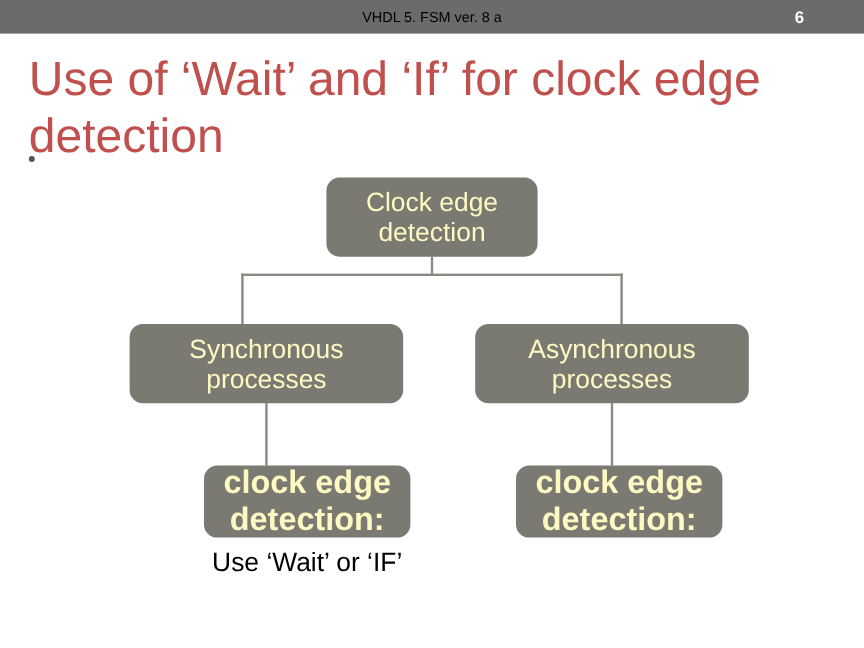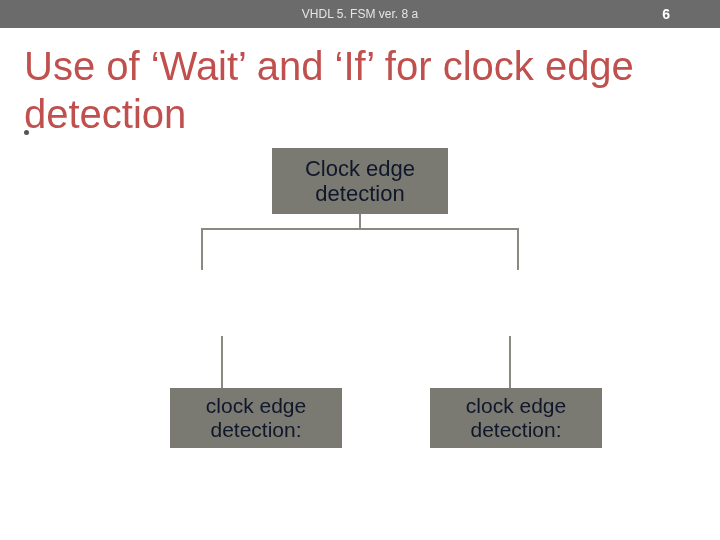--- a/index.html
+++ b/index.html
@@ -14,21 +14,21 @@
   .header-bar {
     width: 100%;
     height: 28px;
     background: #6b6b6b;
     display: flex;
     align-items: center;
     justify-content: center;
     position: relative;
   }
   .header-title {
-    color: #e5e5e5;
+    color: #000000;
     font-size: 12px;
     font-weight: 300;
   }
   .page-number {
     position: absolute;
     right: 50px;
     color: #ffffff;
     font-size: 14px;
     font-weight: bold;
   }
@@ -49,45 +49,47 @@
     border-radius: 50%;
   }
   .diagram {
     position: relative;
     width: 100%;
     height: 400px;
   }
   .box {
     position: absolute;
     background: #7a7a72;
-    color: #0f172a;
+    color: #fef9c3;
     display: flex;
     align-items: center;
     justify-content: center;
     text-align: center;
     font-size: 22px;
     line-height: 1.15;
     padding: 6px 8px;
+    border-radius: 11px;
   }
   .box.root {
     width: 176px;
     height: 66px;
     left: 272px;
     top: 0px;
   }
   .box.level2 {
     width: 228px;
     height: 66px;
   }
   .box.level2.left { left: 108px; top: 122px; }
   .box.level2.right { left: 396px; top: 122px; }
   .box.level3 {
     width: 172px;
     height: 60px;
-    font-size: 21px;
+    font-size: 27px;
+    font-weight: bold;
   }
   .box.level3.left { left: 170px; top: 240px; }
   .box.level3.right { left: 430px; top: 240px; }
   .caption {
     position: absolute;
     color: #000000;
     font-size: 22px;
     width: 200px;
     text-align: center;
   }
@@ -119,16 +121,19 @@
 <div class="diagram">
 
   <div class="line v1"></div>
   <div class="line h1"></div>
   <div class="line v2l"></div>
   <div class="line v2r"></div>
   <div class="line v3l"></div>
   <div class="line v3r"></div>
 
   <div class="box root">Clock edge detection</div>
+  <div class="box level2 left">Synchronous processes</div>
+  <div class="box level2 right">Asynchronous processes</div>
   <div class="box level3 left">clock edge detection:</div>
   <div class="box level3 right">clock edge detection:</div>
 
+  <div class="caption left">Use ‘Wait’ or ‘IF’</div>
 </div>
 
 </body></html>

